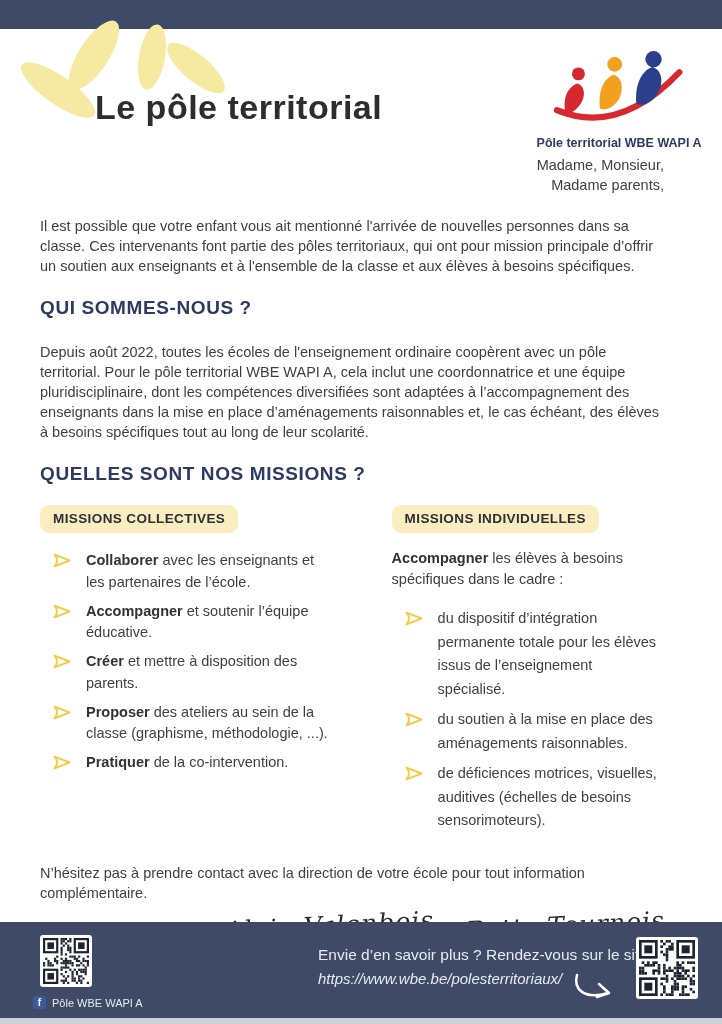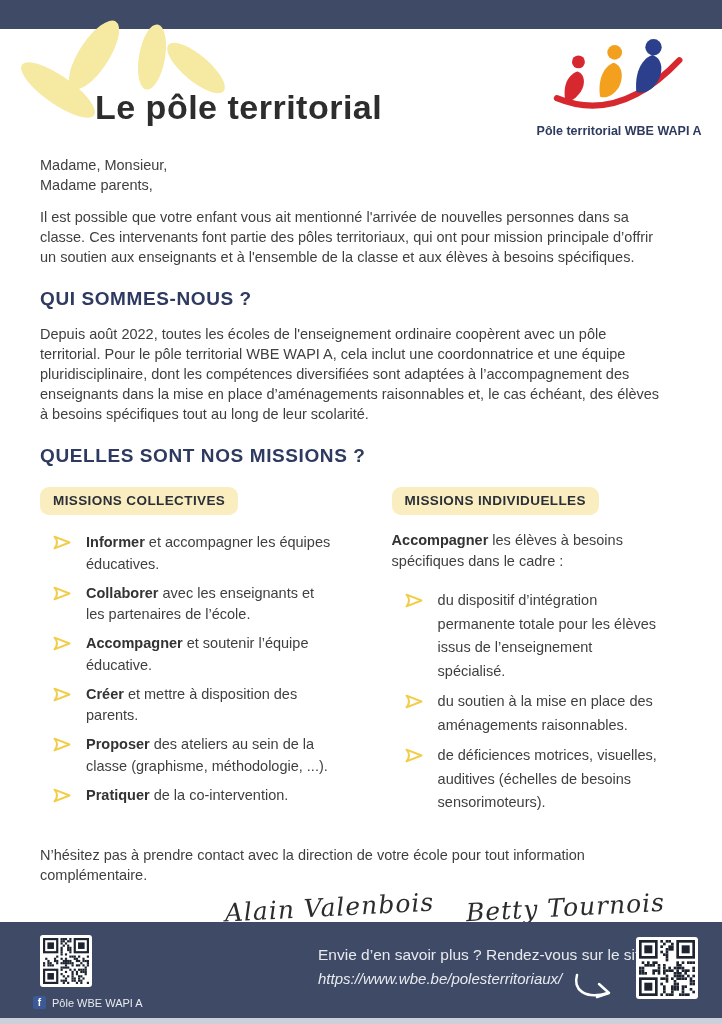--- a/index.html
+++ b/index.html
@@ -8,27 +8,27 @@
   .page { position:relative; width:722px; height:1024px; background:#fff; overflow:hidden; }
 
   
   .topbar { position:absolute; top:0; left:0; width:722px; height:29px; background:#3e4a66; }
   .ray { position:absolute; background:#f6e9a2; border-radius:50%; }
   .ray1 { left:14px; top:76px; width:88px; height:28px; transform:rotate(35deg); }
   .ray2 { left:79px; top:15px; width:30px; height:80px; transform:rotate(33deg); }
   .ray3 { left:139px; top:24px; width:26px; height:66px; transform:rotate(10deg); }
   .ray4 { left:160px; top:55px; width:72px; height:26px; transform:rotate(40deg); }
   .page-title { position:absolute; left:95px; top:88px; font-size:34px; font-weight:700; color:#2d2d2d; letter-spacing:0.5px; }
-  .logo { position:absolute; right:18px; top:36px; width:170px; text-align:center; }
+  .logo { position:absolute; right:18px; top:48px; width:170px; text-align:center; }
   .logo-caption { margin-top:2px; font-size:12.5px; font-weight:700; color:#2e3a5f; }
 
   
   .content { position:absolute; top:156px; left:40px; width:624px; color:#3f3f3f; font-size:14.5px; line-height:1.38; }
-  .salutation div { line-height:1.35; }
-  .para { margin-top:12px; }
+  .salutation div { line-height:1.35;text-align:right; }
+  .para { margin-top:21px; }
   h2.section { margin-top:19px; font-size:19px; font-weight:700; color:#2e3a5f; letter-spacing:0.6px; }
   .columns { display:flex; gap:56px; margin-top:17px; }
   .col-left { width:306px; }
   .col-right { width:282px; }
   .badge { display:inline-block; background:#faeec1; color:#2b2f38; font-weight:700; font-size:13.5px; letter-spacing:0.4px; padding:5px 13px; border-radius:9px; }
   ul.missions { list-style:none; margin-top:17px; }
   ul.missions li { display:flex; align-items:flex-start; gap:14px; margin-bottom:7px; line-height:1.5; }
   ul.missions li .arrow { flex:0 0 auto; margin-top:3px; margin-left:12px; }
   .col-right ul.missions li { line-height:1.62; }
   .col-right .intro { margin-top:15px; line-height:1.45; }
@@ -101,26 +101,20 @@
 
     <p class="para">Depuis août 2022, toutes les écoles de l'enseignement ordinaire coopèrent avec un pôle territorial. Pour le pôle territorial WBE WAPI A, cela inclut une coordonnatrice et une équipe pluridisciplinaire, dont les compétences diversifiées sont adaptées à l’accompagnement des enseignants dans la mise en place d’aménagements raisonnables et, le cas échéant, des élèves à besoins spécifiques tout au long de leur scolarité.</p>
 
     <h2 class="section">QUELLES SONT NOS MISSIONS ?</h2>
 
     <div class="columns">
 
       <div class="col-left">
         <span class="badge">MISSIONS COLLECTIVES</span>
         <ul class="missions">
-          <li>
-            <span class="arrow"><svg width="20" height="15" viewBox="0 0 24 18">
-                  <path d="M3 2 L21 9 L3 16 C7 11.5 7 6.5 3 2 Z" fill="none" stroke="#f2cd4a" stroke-width="2.4" stroke-linejoin="round"></path>
-                </svg></span>
-            <span><b class="lead">Informer</b><span> et accompagner les équipes éducatives.</span></span>
-          </li>
           <li>
             <span class="arrow"><svg width="20" height="15" viewBox="0 0 24 18">
                   <path d="M3 2 L21 9 L3 16 C7 11.5 7 6.5 3 2 Z" fill="none" stroke="#f2cd4a" stroke-width="2.4" stroke-linejoin="round"></path>
                 </svg></span>
             <span><b class="lead">Collaborer</b><span> avec les enseignants et les partenaires de l’école.</span></span>
           </li>
           <li>
             <span class="arrow"><svg width="20" height="15" viewBox="0 0 24 18">
                   <path d="M3 2 L21 9 L3 16 C7 11.5 7 6.5 3 2 Z" fill="none" stroke="#f2cd4a" stroke-width="2.4" stroke-linejoin="round"></path>
                 </svg></span>

